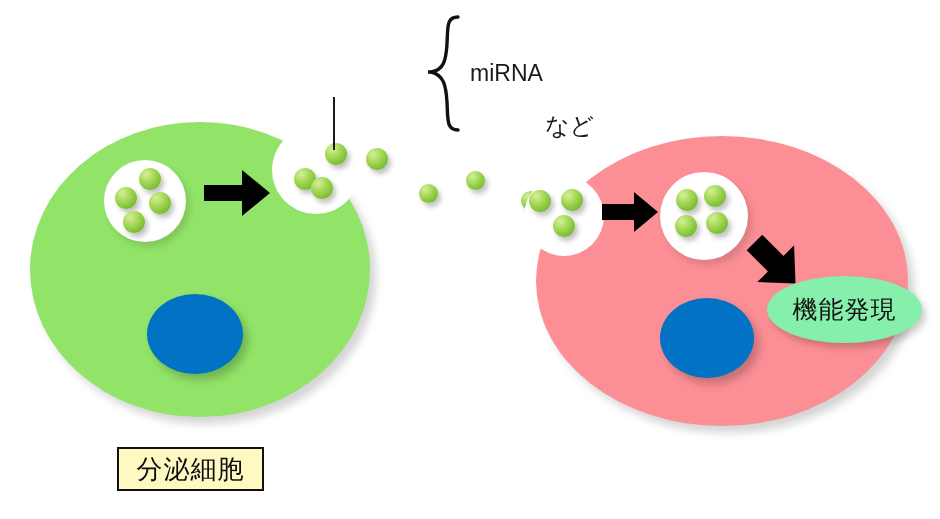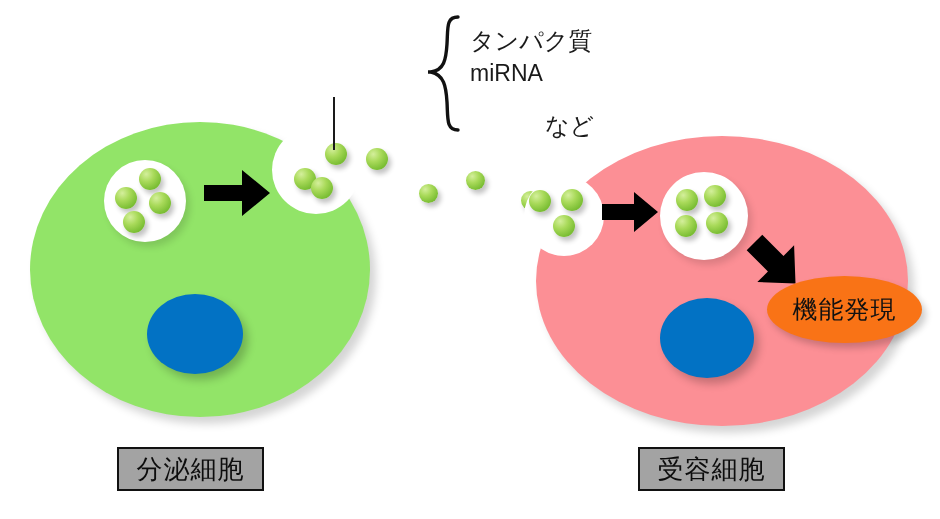--- a/index.html
+++ b/index.html
@@ -149,21 +149,21 @@
     white-space: nowrap;
   }
   #cargo-protein { left: 470px; top: 25px; }
   #cargo-mirna   { left: 470px; top: 60px; font-size: 23px; }
   #cargo-etc     { left: 545px; top: 94px; margin-top: 16px; }
 
   
   .cell-label-box {
     position: absolute;
     border: 2px solid #111111;
-    background: #a3a3a3;
+    background: #fef9c3;
     box-sizing: border-box;
     display: flex;
     align-items: center;
     justify-content: center;
     font-size: 26px;
     color: #0d0d0d;
     letter-spacing: 1px;
   }
   #label-box-secretory {
     left: 117px;
@@ -179,21 +179,21 @@
   }
 
   
   #function-ellipse {
     position: absolute;
     left: 767px;
     top: 276px;
     width: 155px;
     height: 67px;
     border-radius: 50%;
-    background: #f97316;
+    background: #86efac;
     display: flex;
     align-items: center;
     justify-content: center;
     font-size: 25px;
     color: #111111;
     letter-spacing: 1px;
     box-shadow: 4px 5px 7px rgba(0,0,0,0.20);
   }
 </style>
 </head>
@@ -260,20 +260,18 @@
 
   <div id="pointer-line"></div>
 
   <div id="brace">
     <svg width="38" height="120" viewBox="0 0 38 120">
       <path d="M30 3 C18 3 20 14 19 30 C18 46 16 56 3 58 C16 61 18 72 19 88 C20 104 18 116 30 116" fill="none" stroke="#111111" stroke-width="3.4" stroke-linecap="round"></path>
       <path d="M3 58 L0 58" fill="none" stroke="#111111" stroke-width="3.4" stroke-linecap="round"></path>
     </svg>
   </div>
 
-  <div id="cargo-protein" class="cargo-text">タンパク質</div>
   <div id="cargo-mirna" class="cargo-text">miRNA</div>
   <div id="cargo-etc" class="cargo-text">など</div>
 
   <div id="label-box-secretory" class="cell-label-box">分泌細胞</div>
-  <div id="label-box-recipient" class="cell-label-box">受容細胞</div>
 
 </div>
 
 </body></html>

